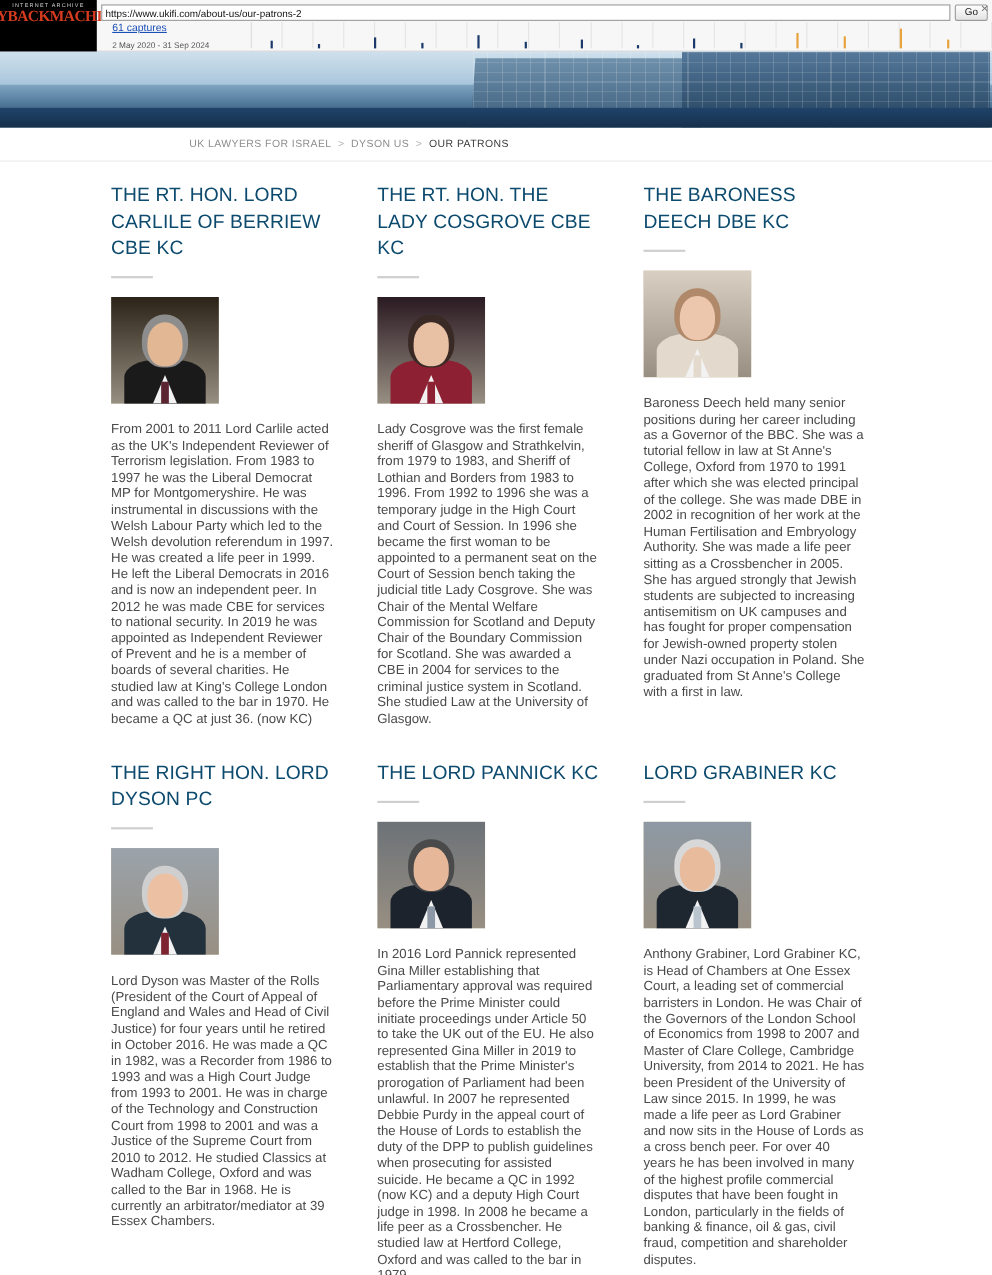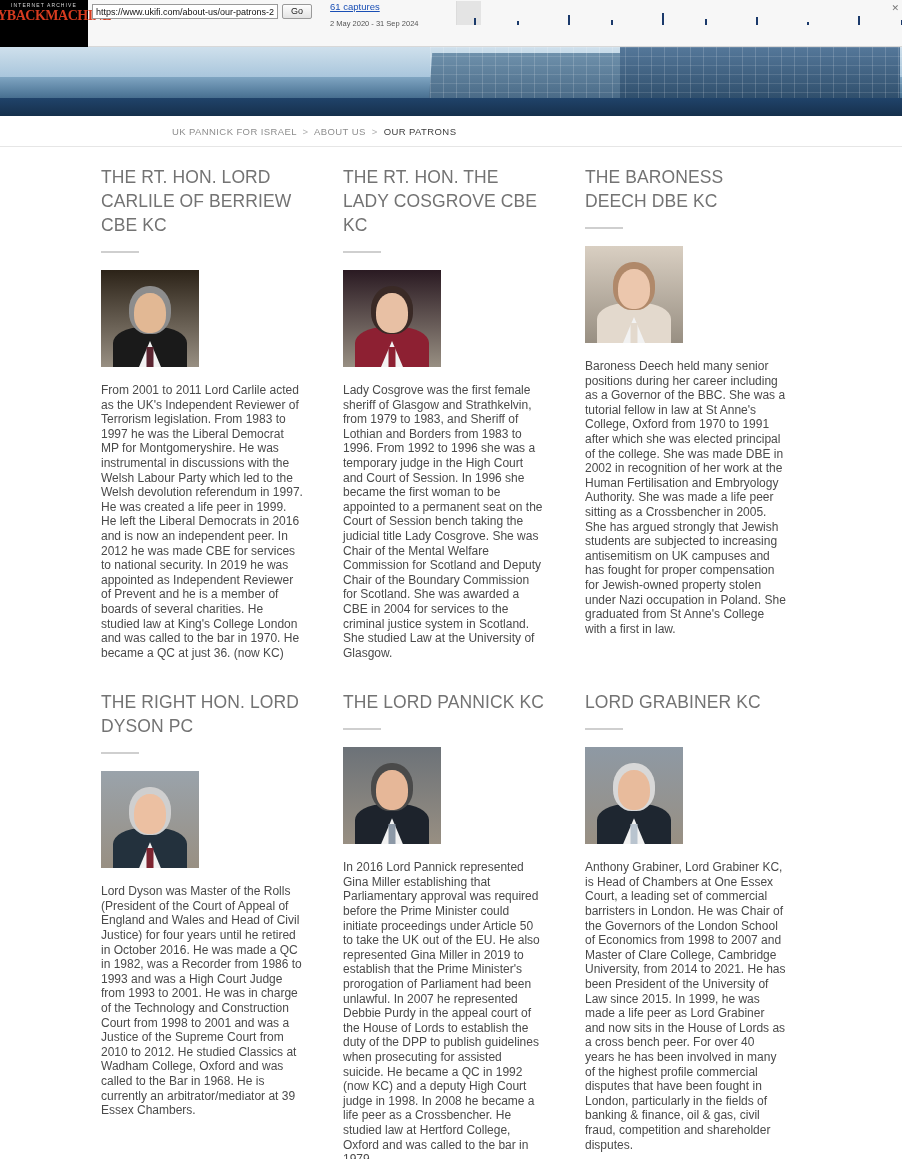--- a/index.html
+++ b/index.html
@@ -31,21 +31,21 @@
     color: #d6d6d6; font-size: 5px; letter-spacing: 1.1px;
     font-family: "Liberation Sans", sans-serif;
     text-transform: uppercase;
   }
   .wb-logo .wm-word {
     color: #d63b1f; font-size: 14px; font-weight: bold;
     font-family: "Liberation Serif", serif;
     letter-spacing: -0.5px; line-height: 15px;
     text-transform: uppercase;
   }
-  .wb-main { flex: 1; display: flex; flex-direction: row; }
+  .wb-main { flex: 1; display: flex; flex-direction: column; }
   .wb-row1 { display: flex; align-items: center; height: 20px; padding: 3px 4px 0 4px; }
   .wb-url {
     flex: 1; height: 15px;
     border: 1px solid #9a9a9a; background: #fff;
     font-size: 9px; color: #111;
     padding: 1px 3px; line-height: 13px;
     font-family: "Liberation Sans", sans-serif;
     white-space: nowrap; overflow: hidden;
   }
   .wb-go {
@@ -128,21 +128,21 @@
   .grid {
     width: 700px; margin: 0 auto;
     display: grid;
     grid-template-columns: 242px 242px 242px;
     column-gap: 0px;
     row-gap: 0px;
   }
   .cell { width: 222px; padding-right: 20px; padding-bottom: 18px; }
   .p-name {
     font-family: "Liberation Sans", sans-serif;
-    font-size: 17.5px; font-weight: 400; color: #737373;
+    font-size: 17.5px; font-weight: 400; color: #0c4a6e;
     line-height: 24px; letter-spacing: 0.1px;
     text-transform: uppercase;
     margin: 0 0 14px 0;
   }
   .rule {
     width: 38px; height: 2px; background: #cfcfcf; margin-bottom: 17px;
   }
   .p-photo {
     width: 98px; height: 97px; margin-bottom: 16px;
     position: relative; overflow: hidden;
@@ -238,23 +238,23 @@
 <div class="site-hero">
   <div class="sky"></div>
   <div class="bldgA"></div>
   <div class="bldgB"></div>
   <div class="glassgrid"></div>
   <div class="water"></div>
 </div>
 
 <div class="crumb-wrap">
   <div class="crumb">
-    <span class="c-link">UK PANNICK FOR ISRAEL</span>
+    <span class="c-link">UK LAWYERS FOR ISRAEL</span>
     <span class="c-sep">&gt;</span>
-    <span class="c-link">ABOUT US</span>
+    <span class="c-link">DYSON US</span>
     <span class="c-sep">&gt;</span>
     <span class="c-current">OUR PATRONS</span>
   </div>
 </div>
 
 <div class="page">
   <div class="grid" id="patron-grid">
       <div class="cell">
         <h2 class="p-name">THE RT. HON. LORD CARLILE OF BERRIEW CBE KC</h2>
         <div class="rule"></div>

